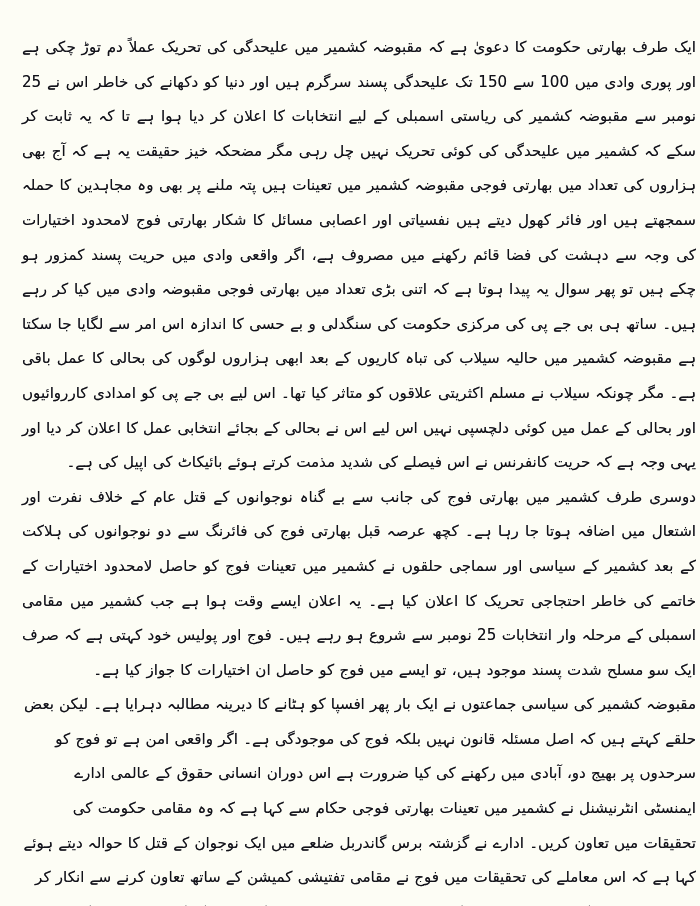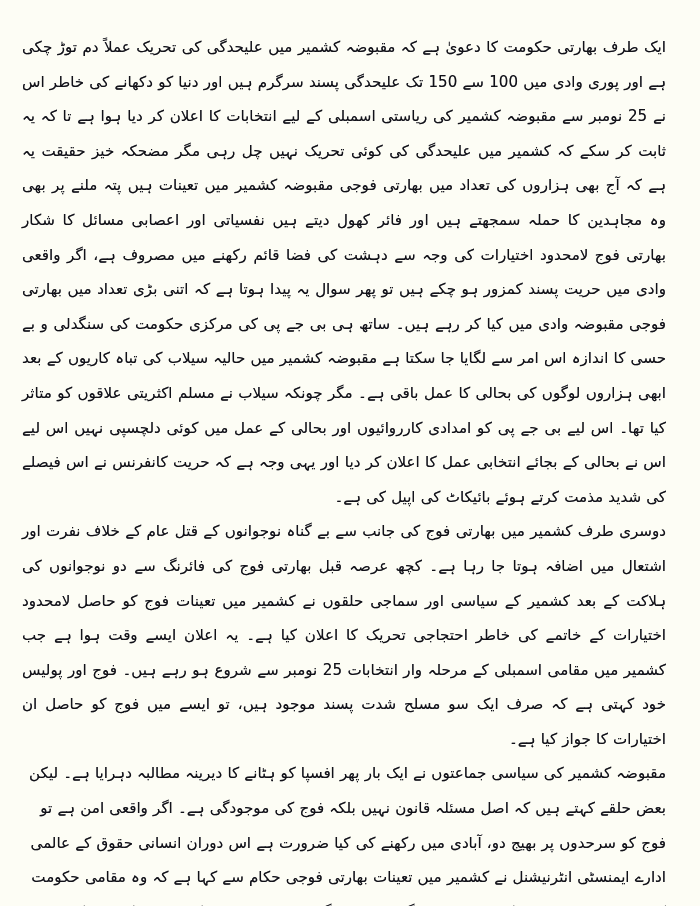--- a/index.html
+++ b/index.html
@@ -14,21 +14,21 @@
     overflow: hidden;
     font-family: "DejaVu Sans", sans-serif;
   }
 
   #page {
     position: relative;
     width: 700px;
     height: 906px;
     background: #fdfdf5;
     box-sizing: border-box;
-    padding: 30px 34px 0 22px;
+    padding: 30px 4px 0 22px;
   }
 
   #article {
     direction: rtl;
     text-align: justify;
     text-justify: inter-word;
     unicode-bidi: embed;
   }
 
   .para {

